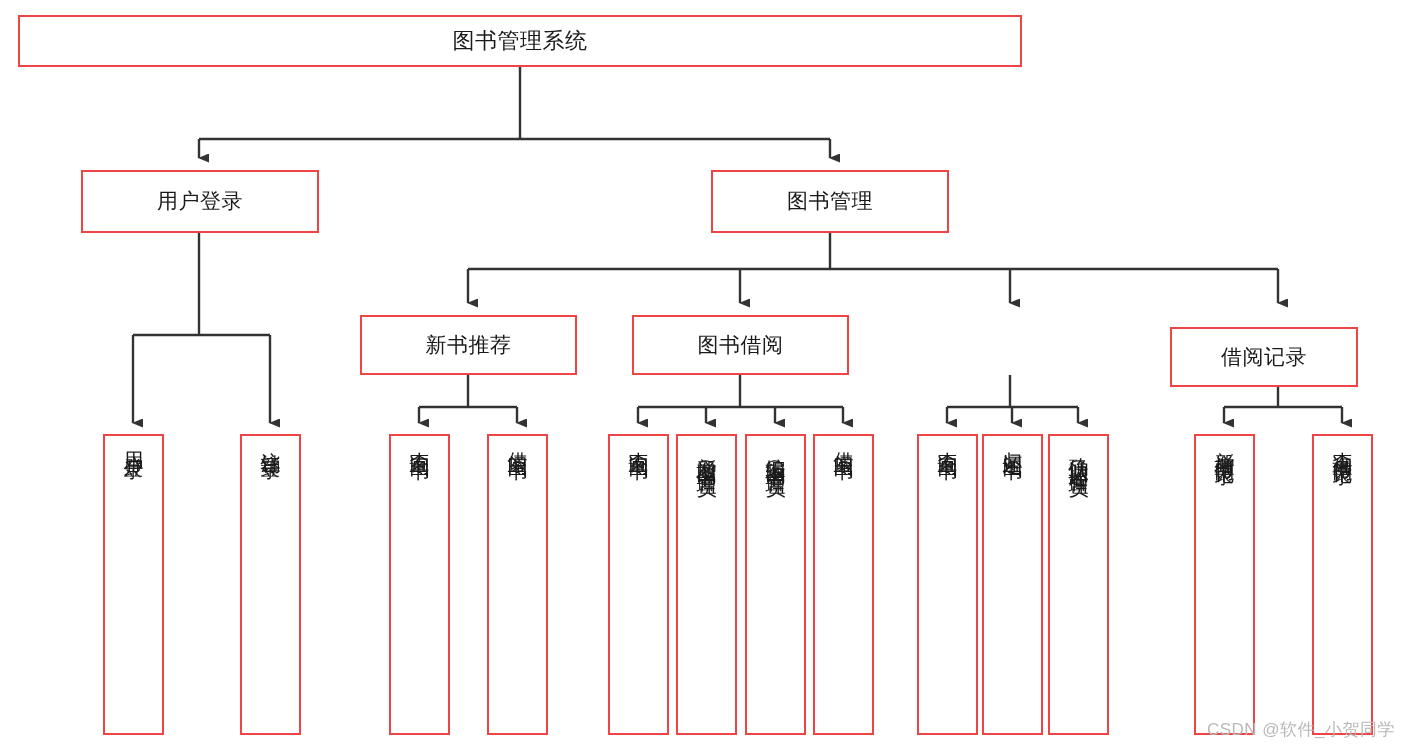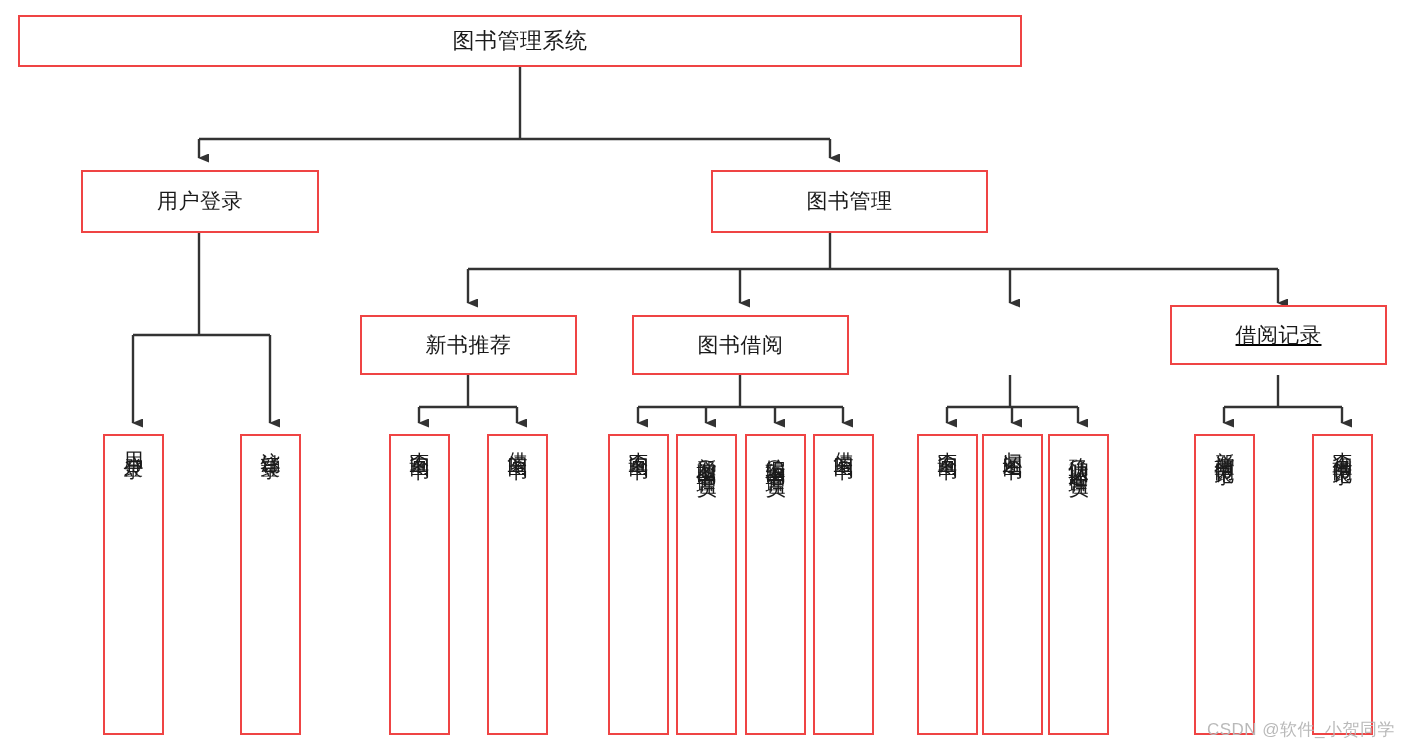--- a/index.html
+++ b/index.html
@@ -137,31 +137,31 @@
     </g>
   </svg>
 
   <div class="node root horizontal" style="left:18px; top:15px; width:1004px; height:52px;">
     <span class="node-label">图书管理系统</span>
   </div>
 
   <div class="node horizontal" style="left:81px; top:170px; width:238px; height:63px;">
     <span class="node-label">用户登录</span>
   </div>
-  <div class="node horizontal" style="left:711px; top:170px; width:277px; height:63px;">
+  <div class="node horizontal" style="left:711px; top:170px; width:238px; height:63px;">
     <span class="node-label">图书管理</span>
   </div>
 
   <div class="node horizontal" style="left:360px; top:315px; width:217px; height:60px;">
     <span class="node-label">新书推荐</span>
   </div>
   <div class="node horizontal" style="left:632px; top:315px; width:217px; height:60px;">
     <span class="node-label">图书借阅</span>
   </div>
-  <div class="node horizontal" style="left:1170px; top:305px; width:217px; height:60px;text-decoration:underline;">
+  <div class="node horizontal" style="left:1170px; top:327px; width:188px; height:60px;">
     <span class="node-label">借阅记录</span>
   </div>
 
   <div class="node leaf" style="left:103px; top:434px; width:61px; height:301px;">
     <span class="node-label">用户登录</span>
   </div>
   <div class="node leaf" style="left:240px; top:434px; width:61px; height:301px;">
     <span class="node-label">注销登录</span>
   </div>
 

